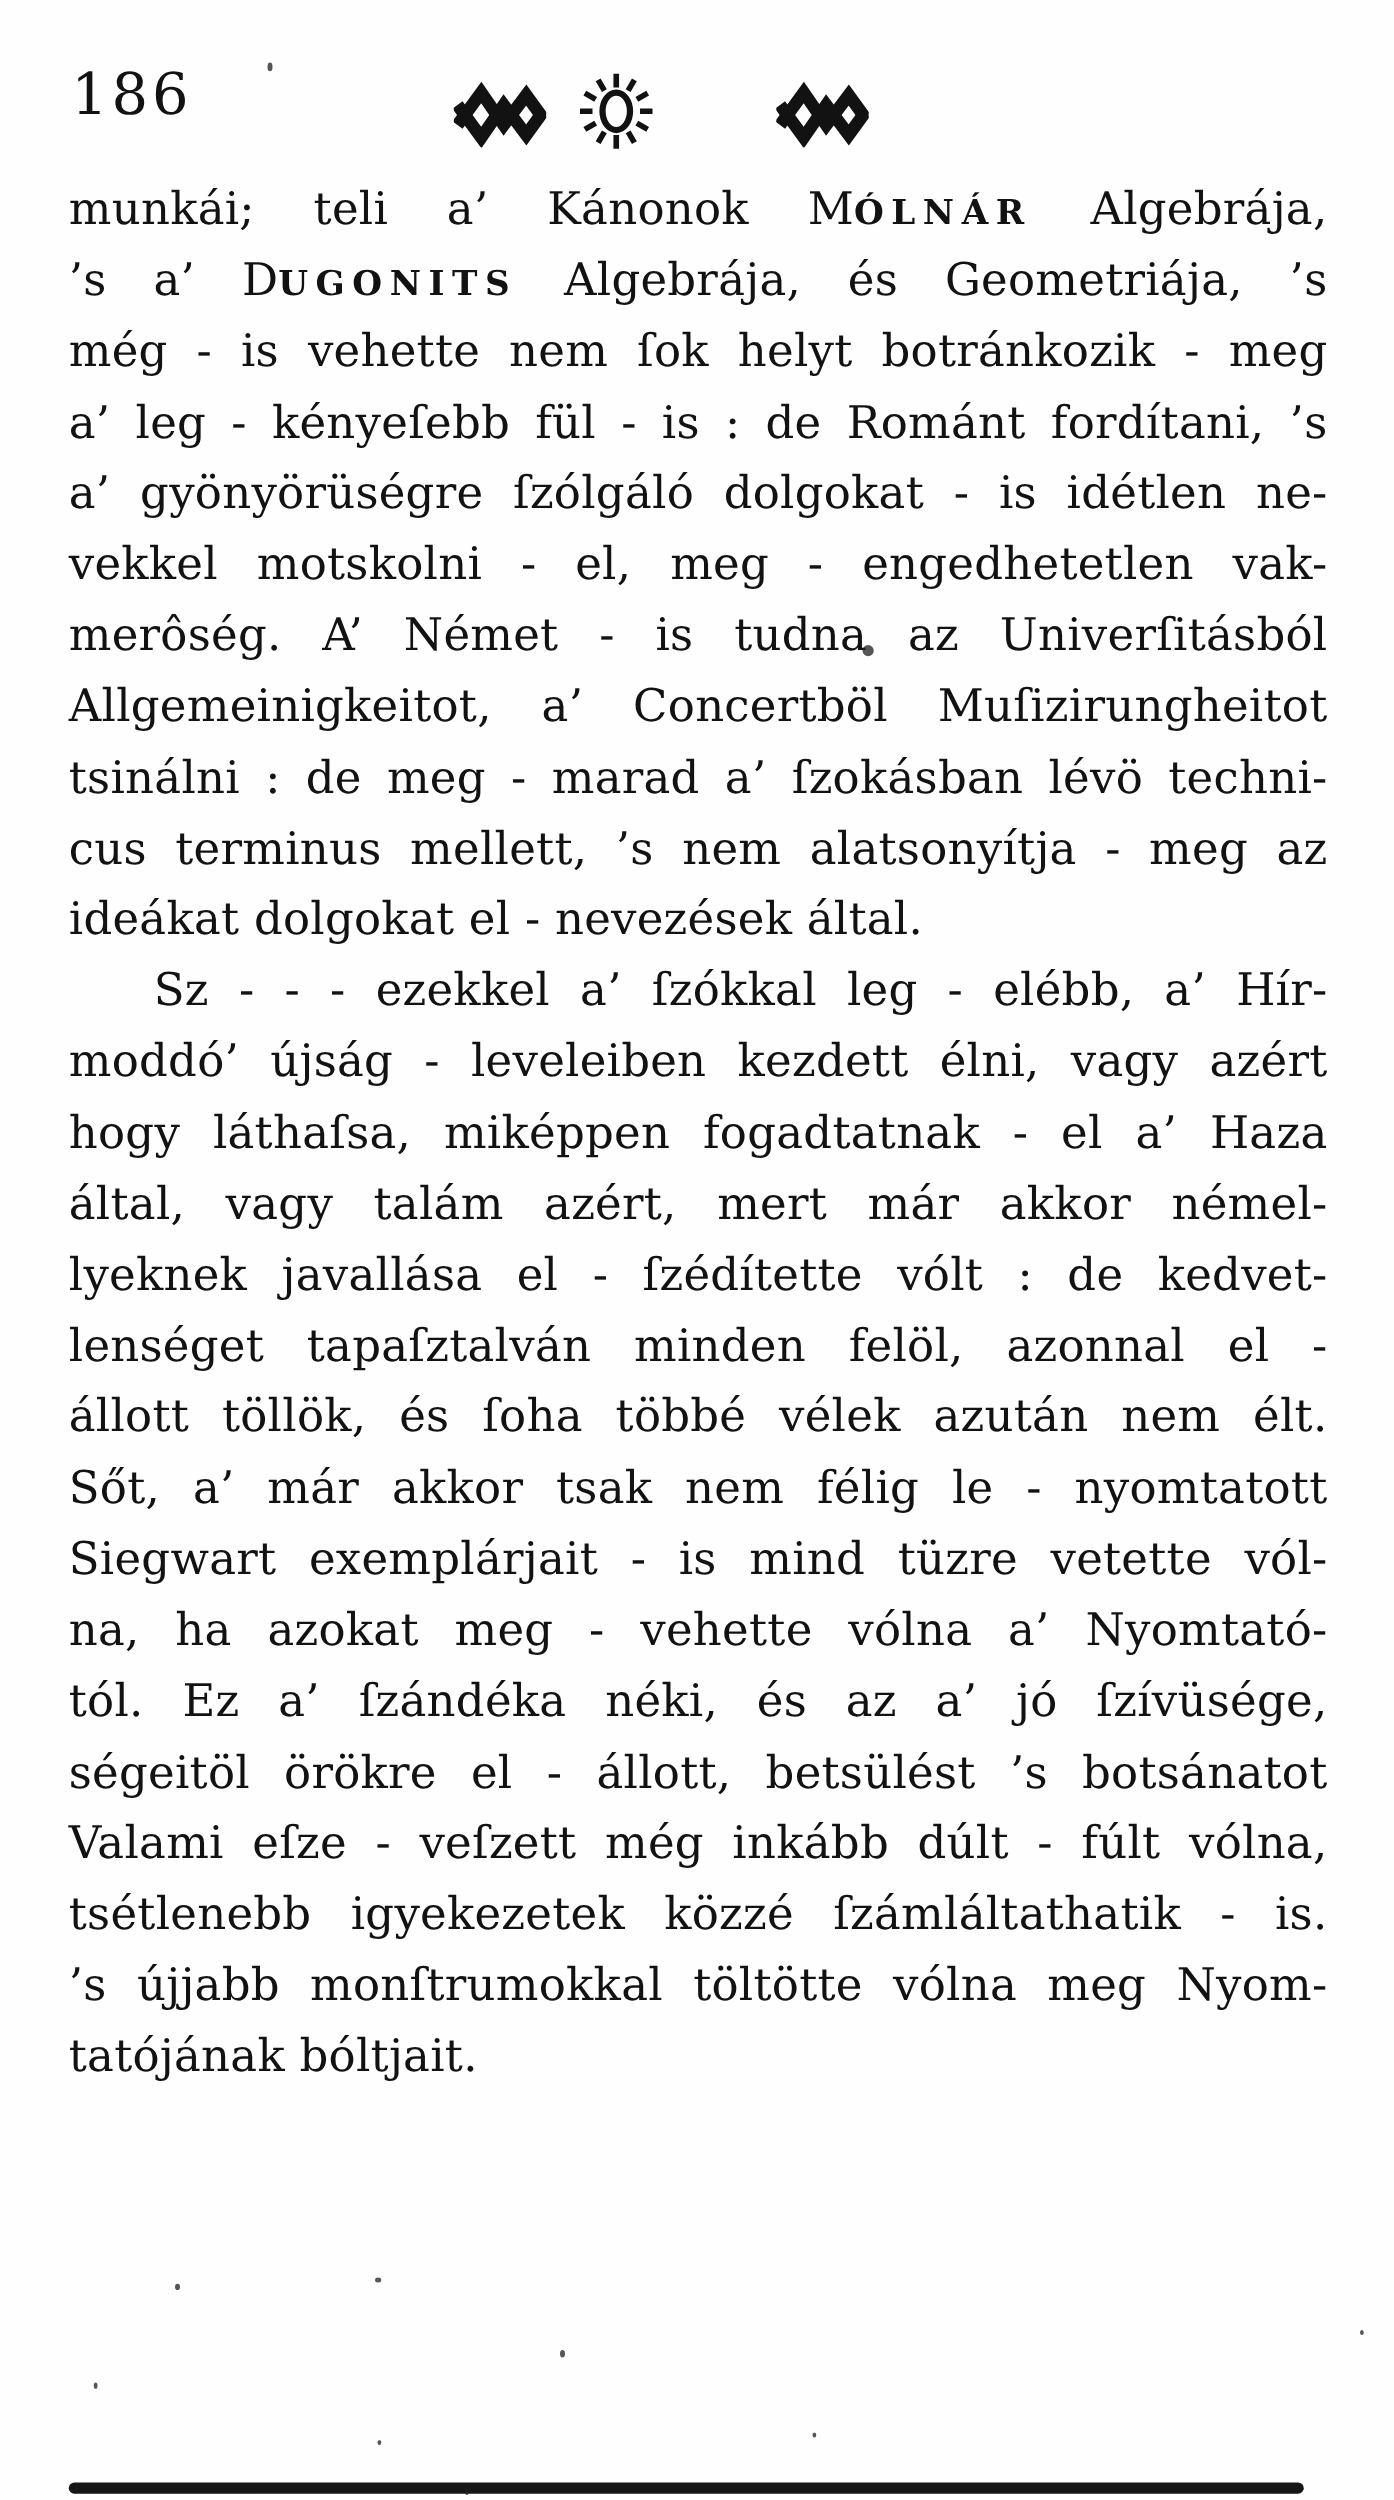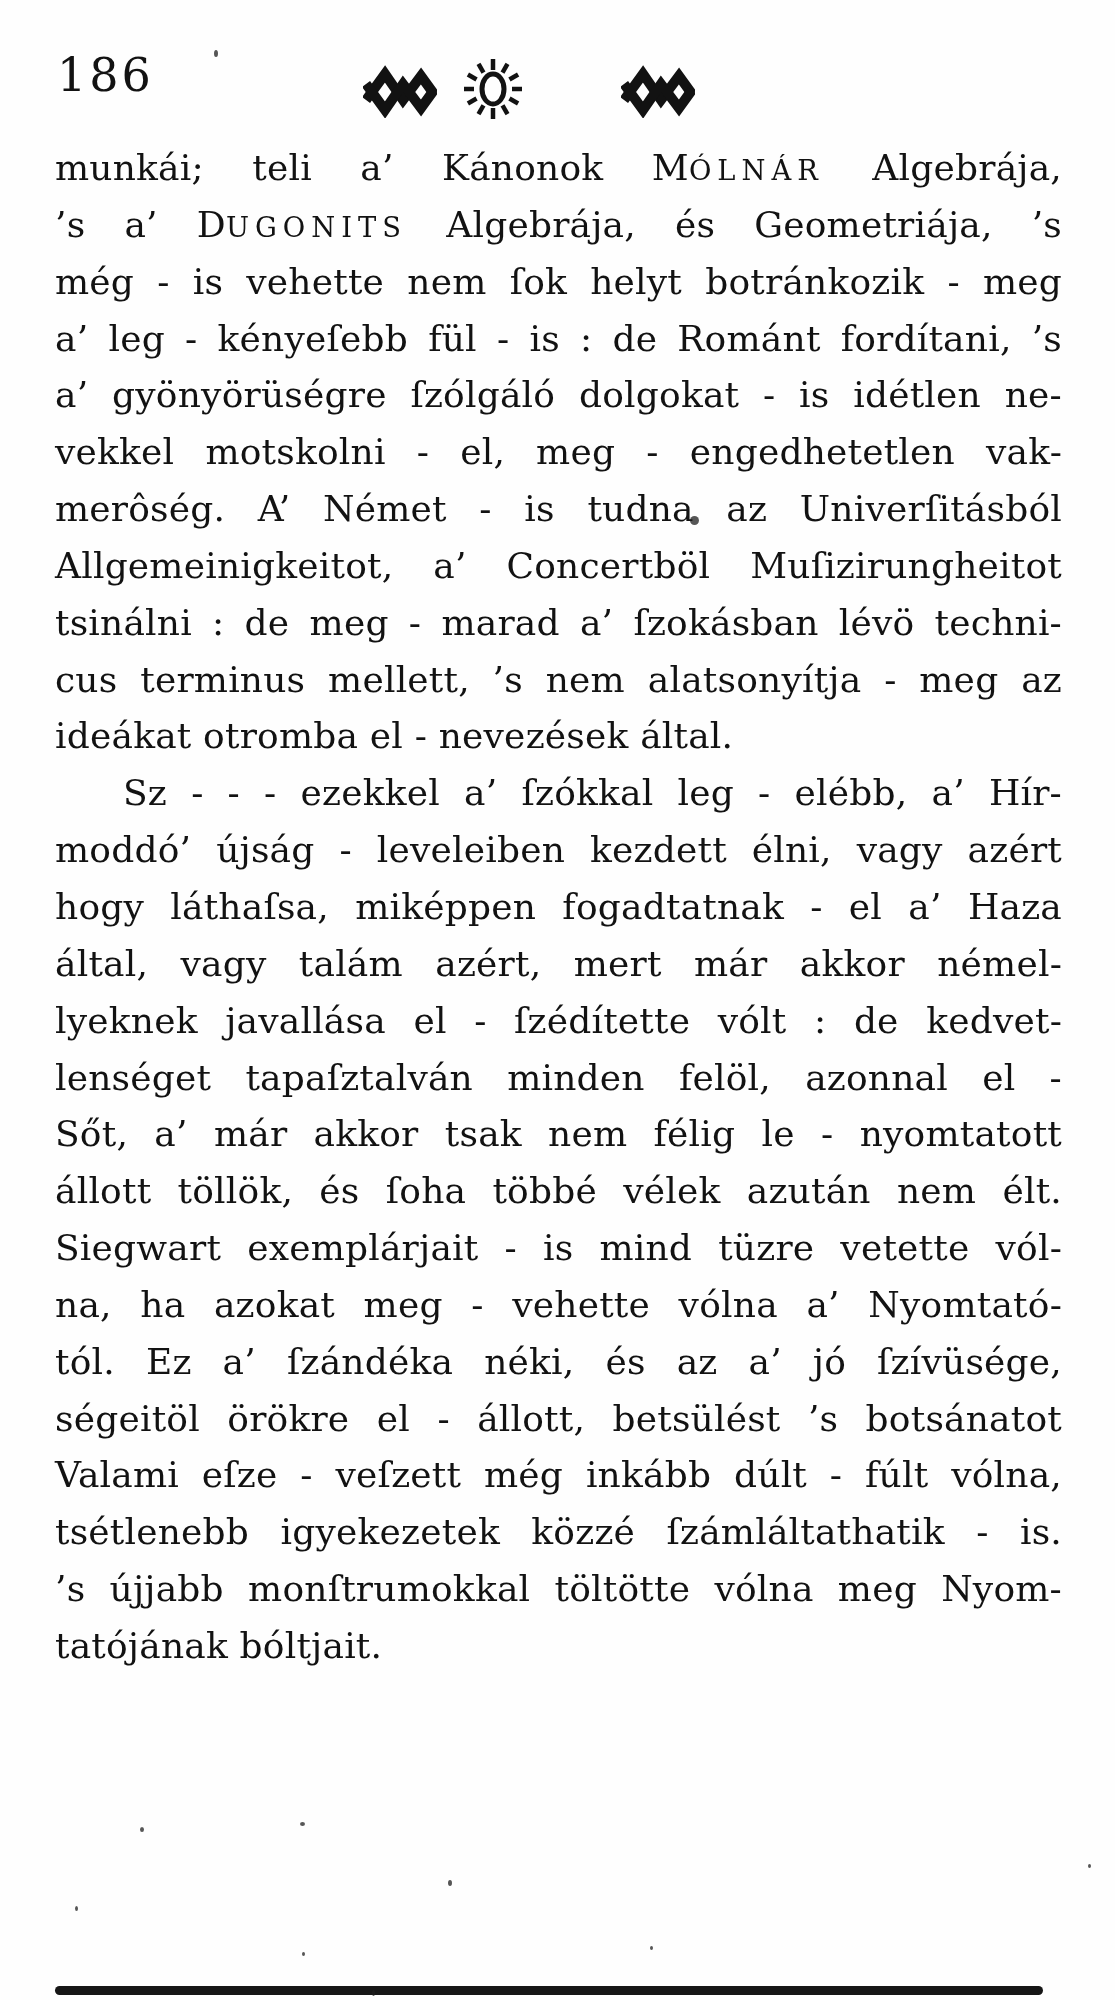--- a/index.html
+++ b/index.html
@@ -28,21 +28,21 @@
     font-size:36px;
     text-align:justify;
     text-align-last:justify;
     letter-spacing:0.2px;
   }
   .line.last{ text-align-last:left; }
   .line.indent{ padding-left:68px; }
   .line span{ white-space:pre-wrap; }
   .line .n{ font-style:normal; }
   .line .i{ }
-  .line .sc{ font-size:0.76em; letter-spacing:0.22em; }
+  .line .sc{ font-size:0.76em; letter-spacing:0.22em;font-weight:bold; }
   .scan-bar{
     position:absolute; left:55px; top:1986px; width:988px; height:9px;
     background:#161616; border-radius:5px;
   }
   .speck{ position:absolute; background:#1d1d1d; border-radius:50%; opacity:.75; }
 </style>
 </head>
 <body>
 
 <div class="page">
@@ -110,31 +110,31 @@
         <div class="line just"><span class="n">munkái; teli a’ Kánonok M</span><span class="sc">ÓLNÁR</span><span class="n"> Algebrája,</span></div>
         <div class="line just"><span class="n">’s a’ D</span><span class="sc">UGONITS</span><span class="n"> Algebrája, és Geometriája, ’s</span></div>
         <div class="line just"><span class="n">még - is vehette nem ſok helyt botránkozik - meg</span></div>
         <div class="line just"><span class="n">a’ leg - kényeſebb fül - is : de Románt fordítani, ’s</span></div>
         <div class="line just"><span class="n">a’ gyönyörüségre ſzólgáló dolgokat - is idétlen ne-</span></div>
         <div class="line just"><span class="n">vekkel motskolni - el, meg - engedhetetlen vak-</span></div>
         <div class="line just"><span class="n">merôség. A’ Német - is tudna az Univerſitásból</span></div>
         <div class="line just"><span class="i">Allgemeinigkeitot</span><span class="n">, a’ Concertböl </span><span class="i">Muſizirungheitot</span></div>
         <div class="line just"><span class="n">tsinálni : de meg - marad a’ ſzokásban lévö techni-</span></div>
         <div class="line just"><span class="n">cus terminus mellett, ’s nem alatsonyítja - meg az</span></div>
-        <div class="line last"><span class="n">ideákat otromba el - nevezések által.</span></div>
+        <div class="line last"><span class="n">ideákat dolgokat el - nevezések által.</span></div>
       </div>
       <div>
         <div class="line just indent"><span class="n">Sz - - - ezekkel a’ ſzókkal leg - elébb, a’ Hír-</span></div>
         <div class="line just"><span class="n">moddó’ újság - leveleiben kezdett élni, vagy azért</span></div>
         <div class="line just"><span class="n">hogy láthaſsa, miképpen fogadtatnak - el a’ Haza</span></div>
         <div class="line just"><span class="n">által, vagy talám azért, mert már akkor némel-</span></div>
         <div class="line just"><span class="n">lyeknek javallása el - ſzédítette vólt : de kedvet-</span></div>
         <div class="line just"><span class="n">lenséget tapaſztalván minden felöl, azonnal el -</span></div>
+        <div class="line just"><span class="n">állott töllök, és ſoha többé vélek azután nem élt.</span></div>
         <div class="line just"><span class="n">Sőt, a’ már akkor tsak nem félig le - nyomtatott</span></div>
-        <div class="line just"><span class="n">állott töllök, és ſoha többé vélek azután nem élt.</span></div>
         <div class="line just"><span class="n">Siegwart exemplárjait - is mind tüzre vetette vól-</span></div>
         <div class="line just"><span class="n">na, ha azokat meg - vehette vólna a’ Nyomtató-</span></div>
         <div class="line just"><span class="n">tól. Ez a’ ſzándéka néki, és az a’ jó ſzívüsége,</span></div>
         <div class="line just"><span class="n">ségeitöl örökre el - állott, betsülést ’s botsánatot</span></div>
         <div class="line just"><span class="n">Valami eſze - veſzett még inkább dúlt - fúlt vólna,</span></div>
         <div class="line just"><span class="n">tsétlenebb igyekezetek közzé ſzámláltathatik - is.</span></div>
         <div class="line just"><span class="n">’s újjabb monſtrumokkal töltötte vólna meg Nyom-</span></div>
         <div class="line last"><span class="n">tatójának bóltjait.</span></div>
       </div>
     </div>

